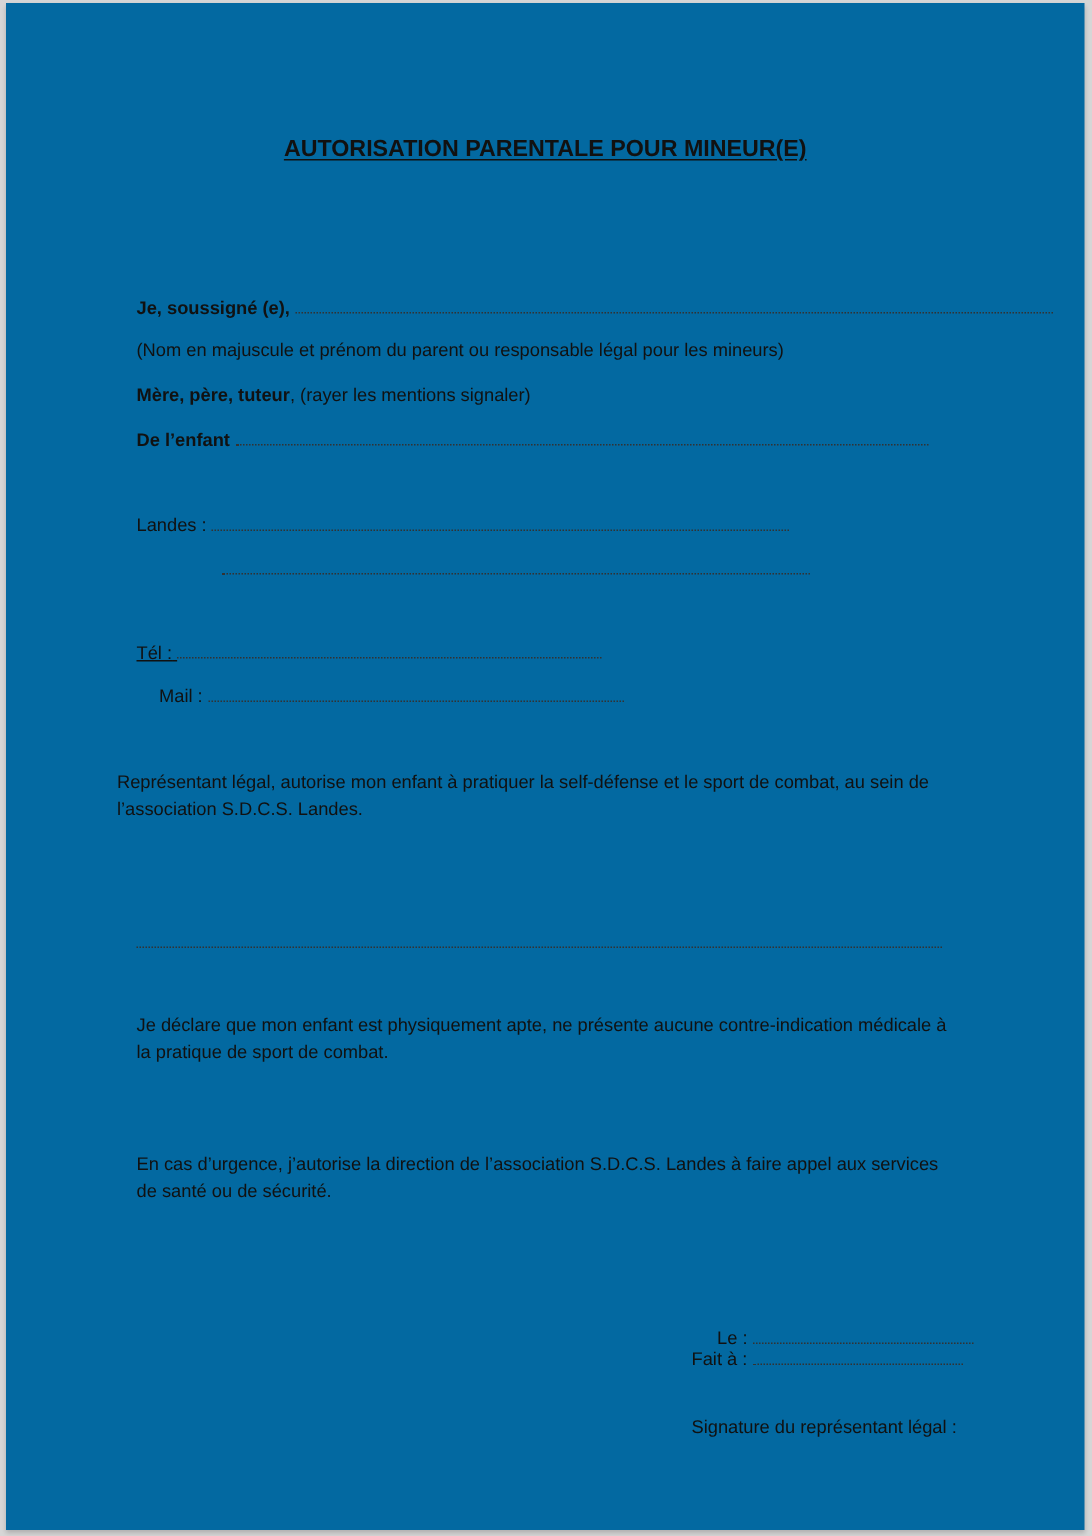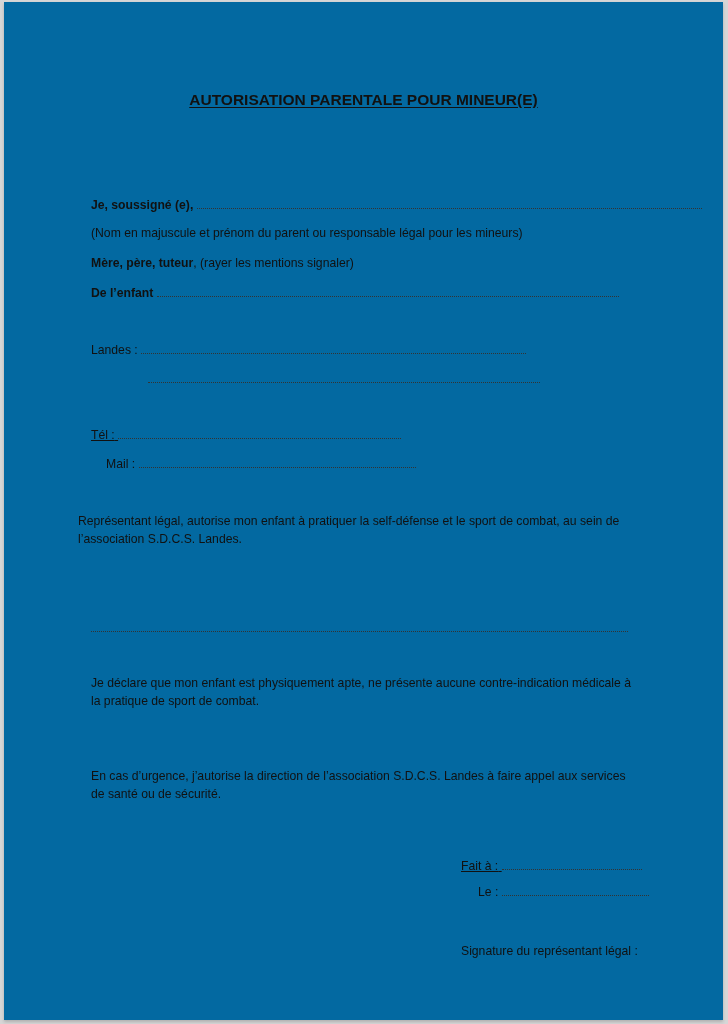--- a/index.html
+++ b/index.html
@@ -76,21 +76,21 @@
   <div class="para" style="left:74px; top:510px; width:560px;">Représentant légal, autorise mon enfant à pratiquer la self-défense et le sport de combat, au sein de l’association S.D.C.S. Landes.</div>
 
   <div class="t" style="left:87px; top:618px;">
     <span class="dots" style="width:537px;"></span>
   </div>
 
   <div class="para i" style="left:87px; top:672px; width:540px;">Je déclare que mon enfant est physiquement apte, ne présente aucune contre-indication médicale à la pratique de sport de combat.</div>
 
   <div class="para i" style="left:87px; top:717px; width:540px;margin-top:48px;">En cas d’urgence, j’autorise la direction de l’association S.D.C.S. Landes à faire appel aux services de santé ou de sécurité.</div>
 
-  <div class="t" style="left:457px; top:856px;text-decoration:underline;">
+  <div class="t" style="left:457px; top:896px;">
     <span>Fait à :</span>
     <span class="dots" style="width:140px;"></span>
   </div>
 
   <div class="t" style="left:474px; top:882px;">
     <span>Le :</span>
     <span class="dots" style="width:147px;"></span>
   </div>
 
   <div class="t" style="left:457px; top:909px;margin-top:32px;">Signature du représentant légal :</div>

